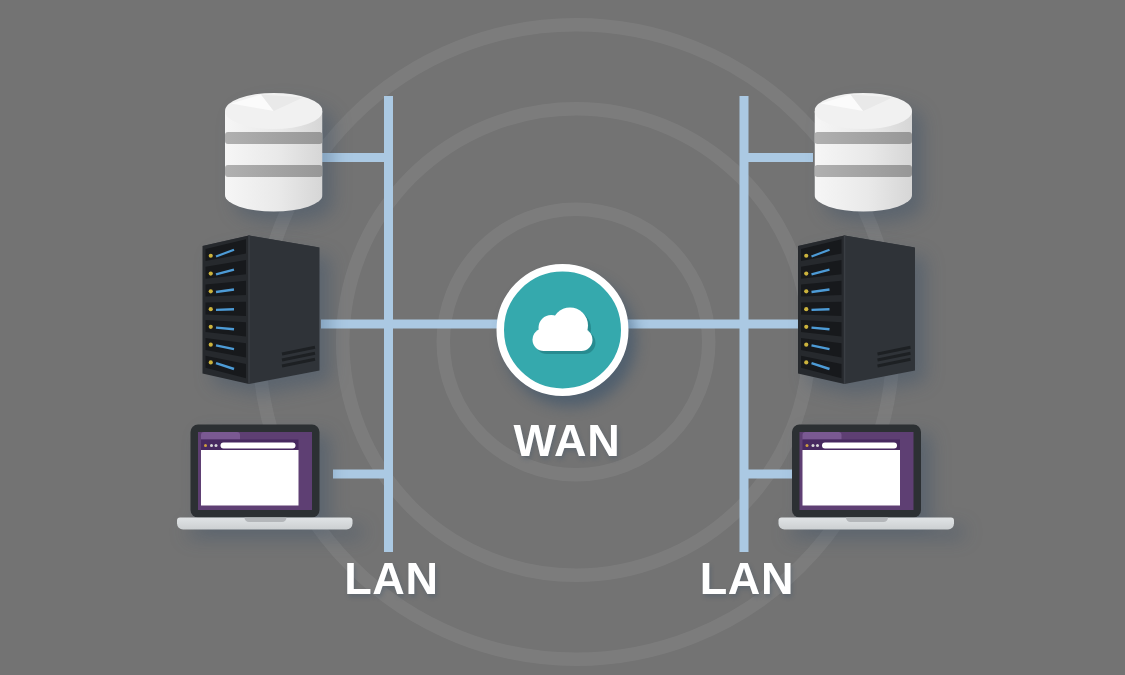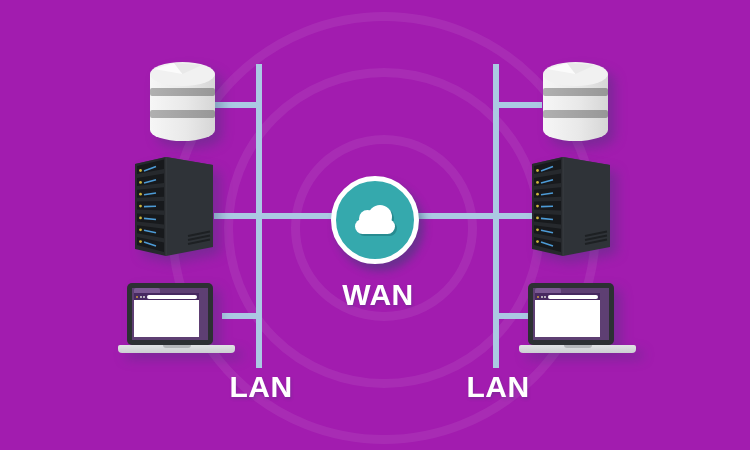--- a/index.html
+++ b/index.html
@@ -1,18 +1,18 @@
 <!DOCTYPE html>
 <html><head>
 <meta charset="utf-8">
 <style>
   html,body{margin:0;padding:0;}
   .stage{
     position:relative; width:750px; height:450px; overflow:hidden;
-    background:#a21caf;
+    background:#737373;
     font-family:"Liberation Sans", sans-serif;
   }
   
   .ring{position:absolute; border-radius:50%; border:9px solid rgba(255,255,255,0.07);}
   .ring.r1{left:291px; top:135px; width:168px; height:168px;}
   .ring.r2{left:224px; top:68px;  width:302px; height:302px;}
   .ring.r3{left:168px; top:12px;  width:414px; height:414px;}
 
   
   .line{position:absolute; background:#abc9e3;}

